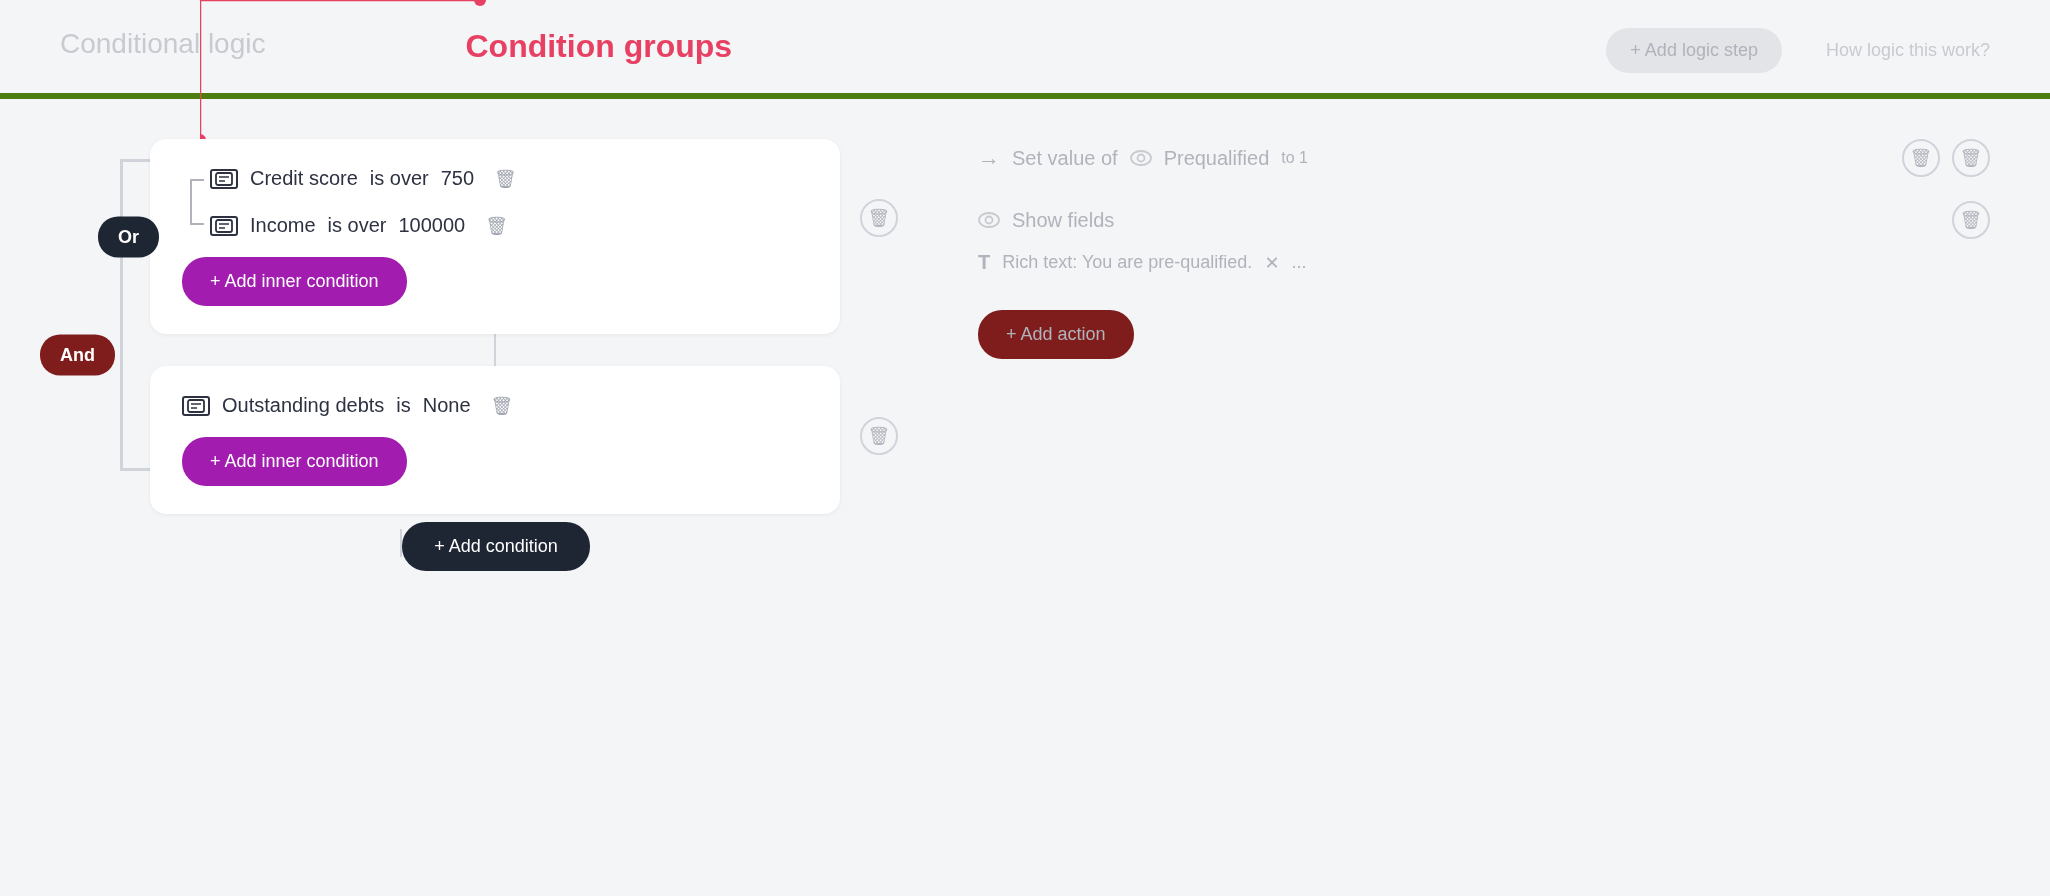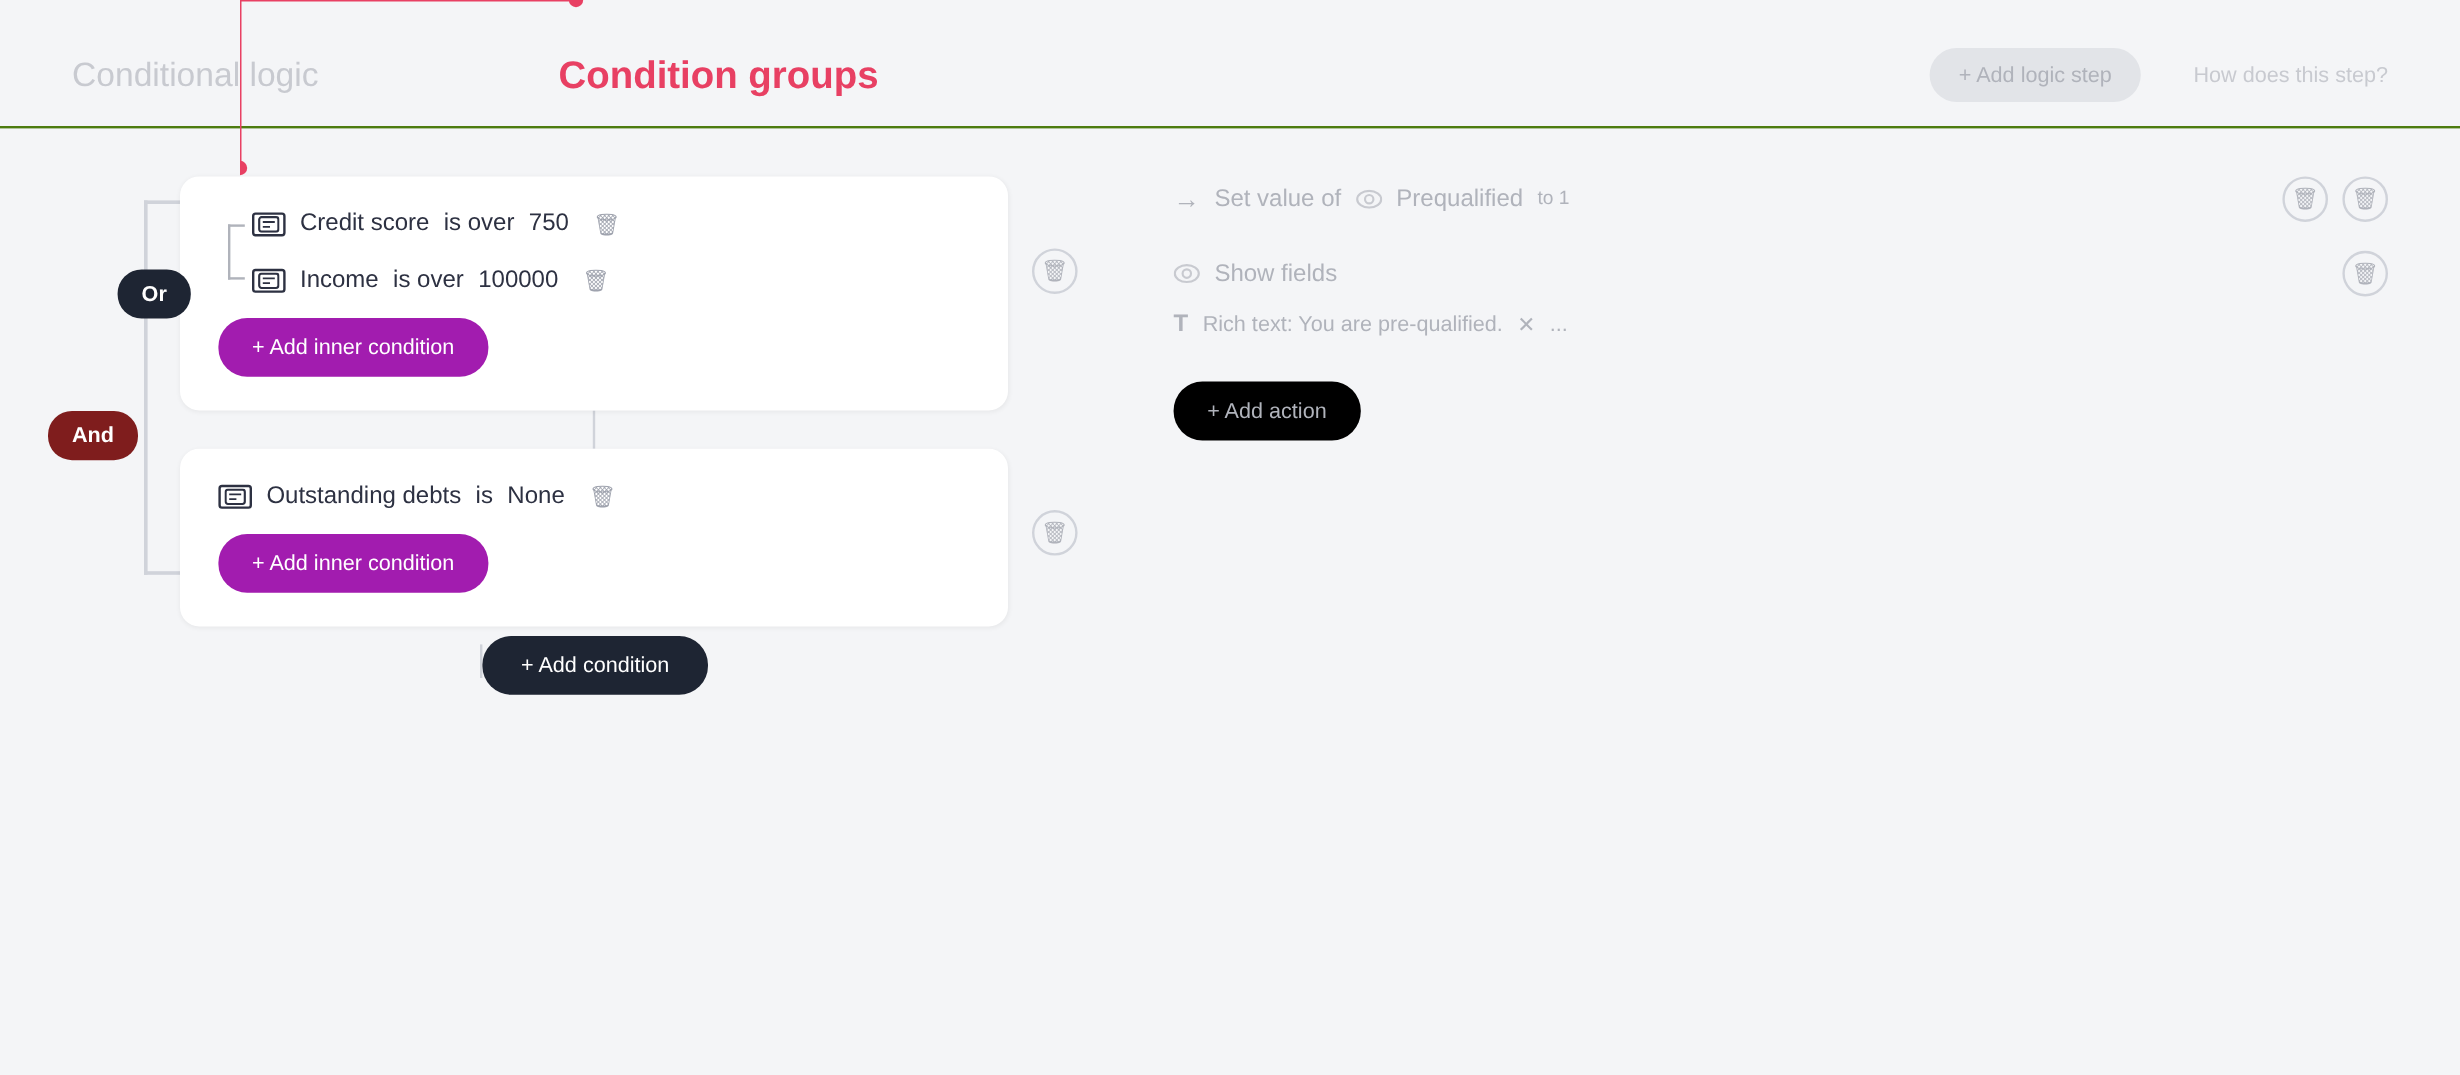--- a/index.html
+++ b/index.html
@@ -8,24 +8,24 @@
       background: #f4f5f7;
       width: 2050px;
       height: 896px;
       overflow: hidden;
       position: relative;
     }
 
     
     .header {
       display: flex;
-      align-items: center;
-      padding: 40px 60px 20px 60px;
+      align-items: flex-start;
+      padding: 28px 60px 20px 60px;
       background: #f4f5f7;
-      border-bottom: 2px solid #4d7c0f;
+      border-bottom: 6px solid #4d7c0f;
       position: relative;
     }
     .header-title {
       font-size: 28px;
       font-weight: 500;
       color: #c8cad0;
     }
 
     
     .condition-groups-wrapper {
@@ -297,21 +297,21 @@
       font-size: 20px;
       font-weight: bold;
       color: #b0b3bb;
     }
 
     .dots {
       color: #b0b3bb;
     }
 
     .add-action-btn {
-      background: #000000;
+      background: #7f1d1d;
       border: none;
       border-radius: 24px;
       padding: 14px 28px;
       font-size: 18px;
       color: #b0b3bb;
       cursor: pointer;
       display: inline-flex;
       align-items: center;
       gap: 8px;
     }
@@ -347,21 +347,21 @@
 
     <circle cx="0" cy="150" r="6" fill="#e84063"></circle>
   </svg>
 
   <div class="condition-groups-wrapper" style="margin-left: 200px;">
     <span class="condition-groups-label">Condition groups</span>
   </div>
 
   <div style="margin-left: auto; display: flex; align-items: center; gap: 20px;">
     <button class="add-logic-step-btn">+ Add logic step</button>
-    <button class="how-does-link">How does this step?</button>
+    <button class="how-does-link">How logic this work?</button>
   </div>
 </div>
 
 <div class="main-content">
 
   <div class="conditions-panel">
 
     <div class="and-badge">And</div>
 
     <div class="bracket-line"></div>

